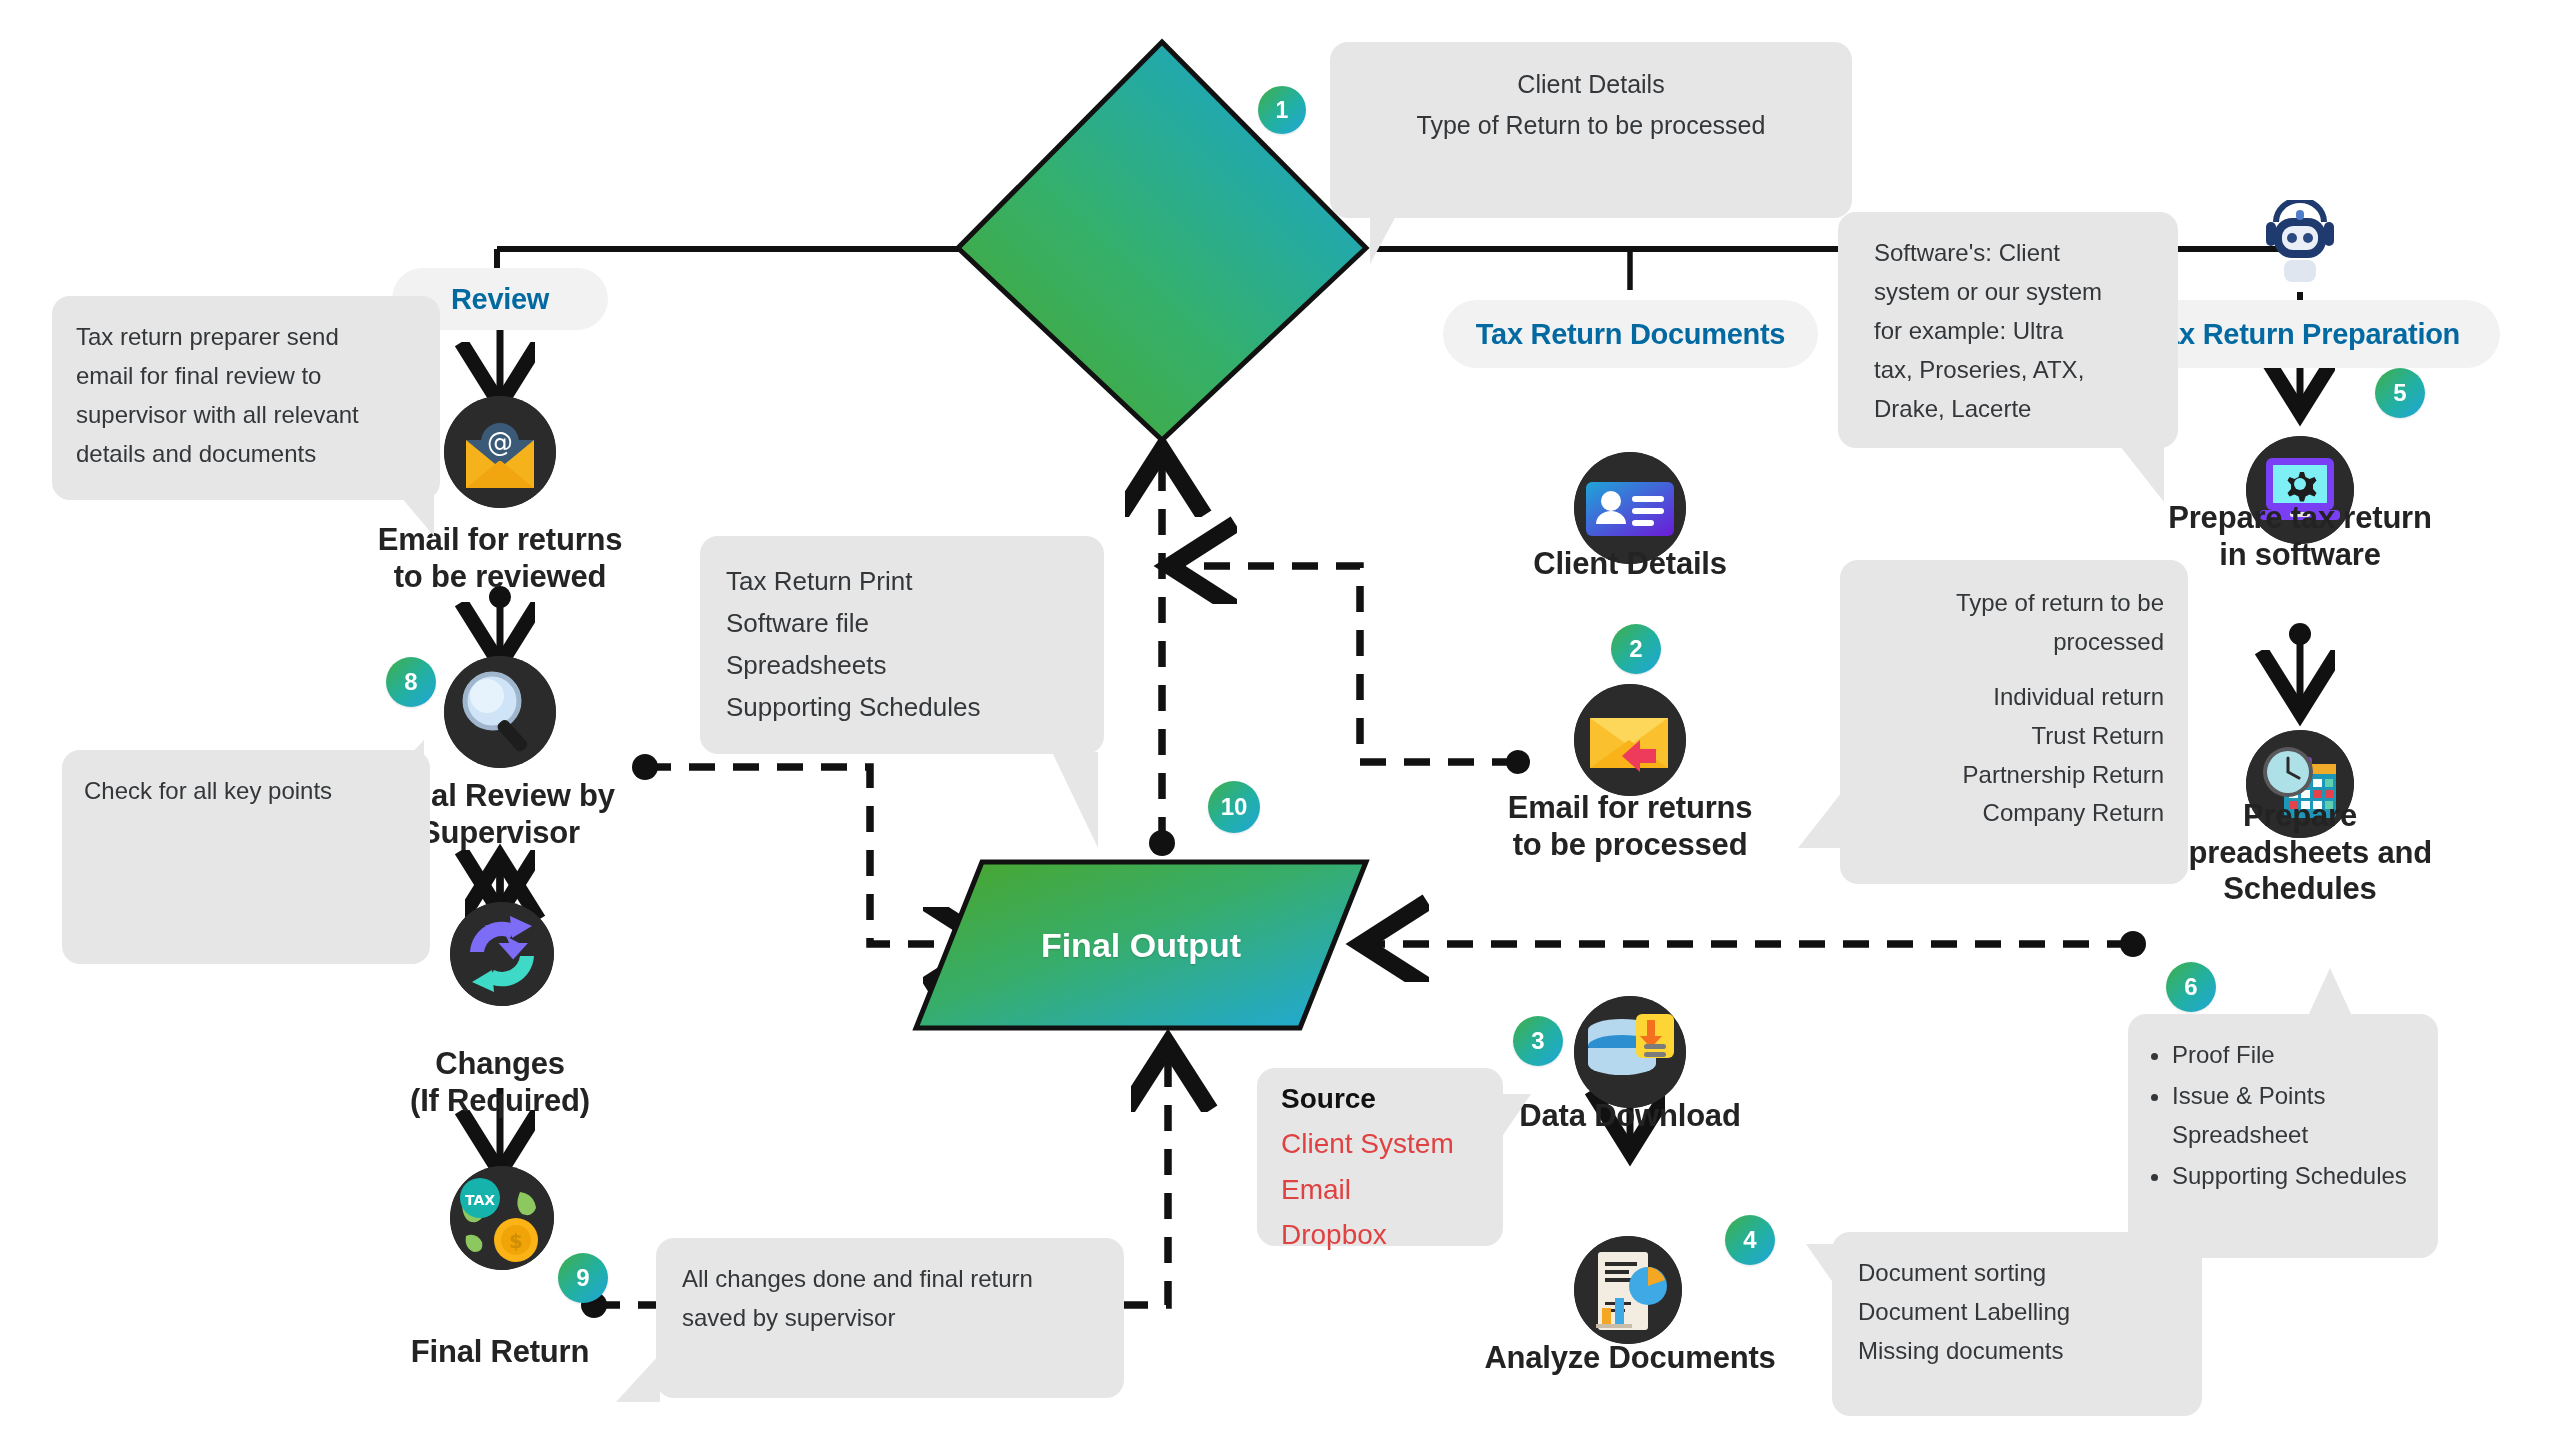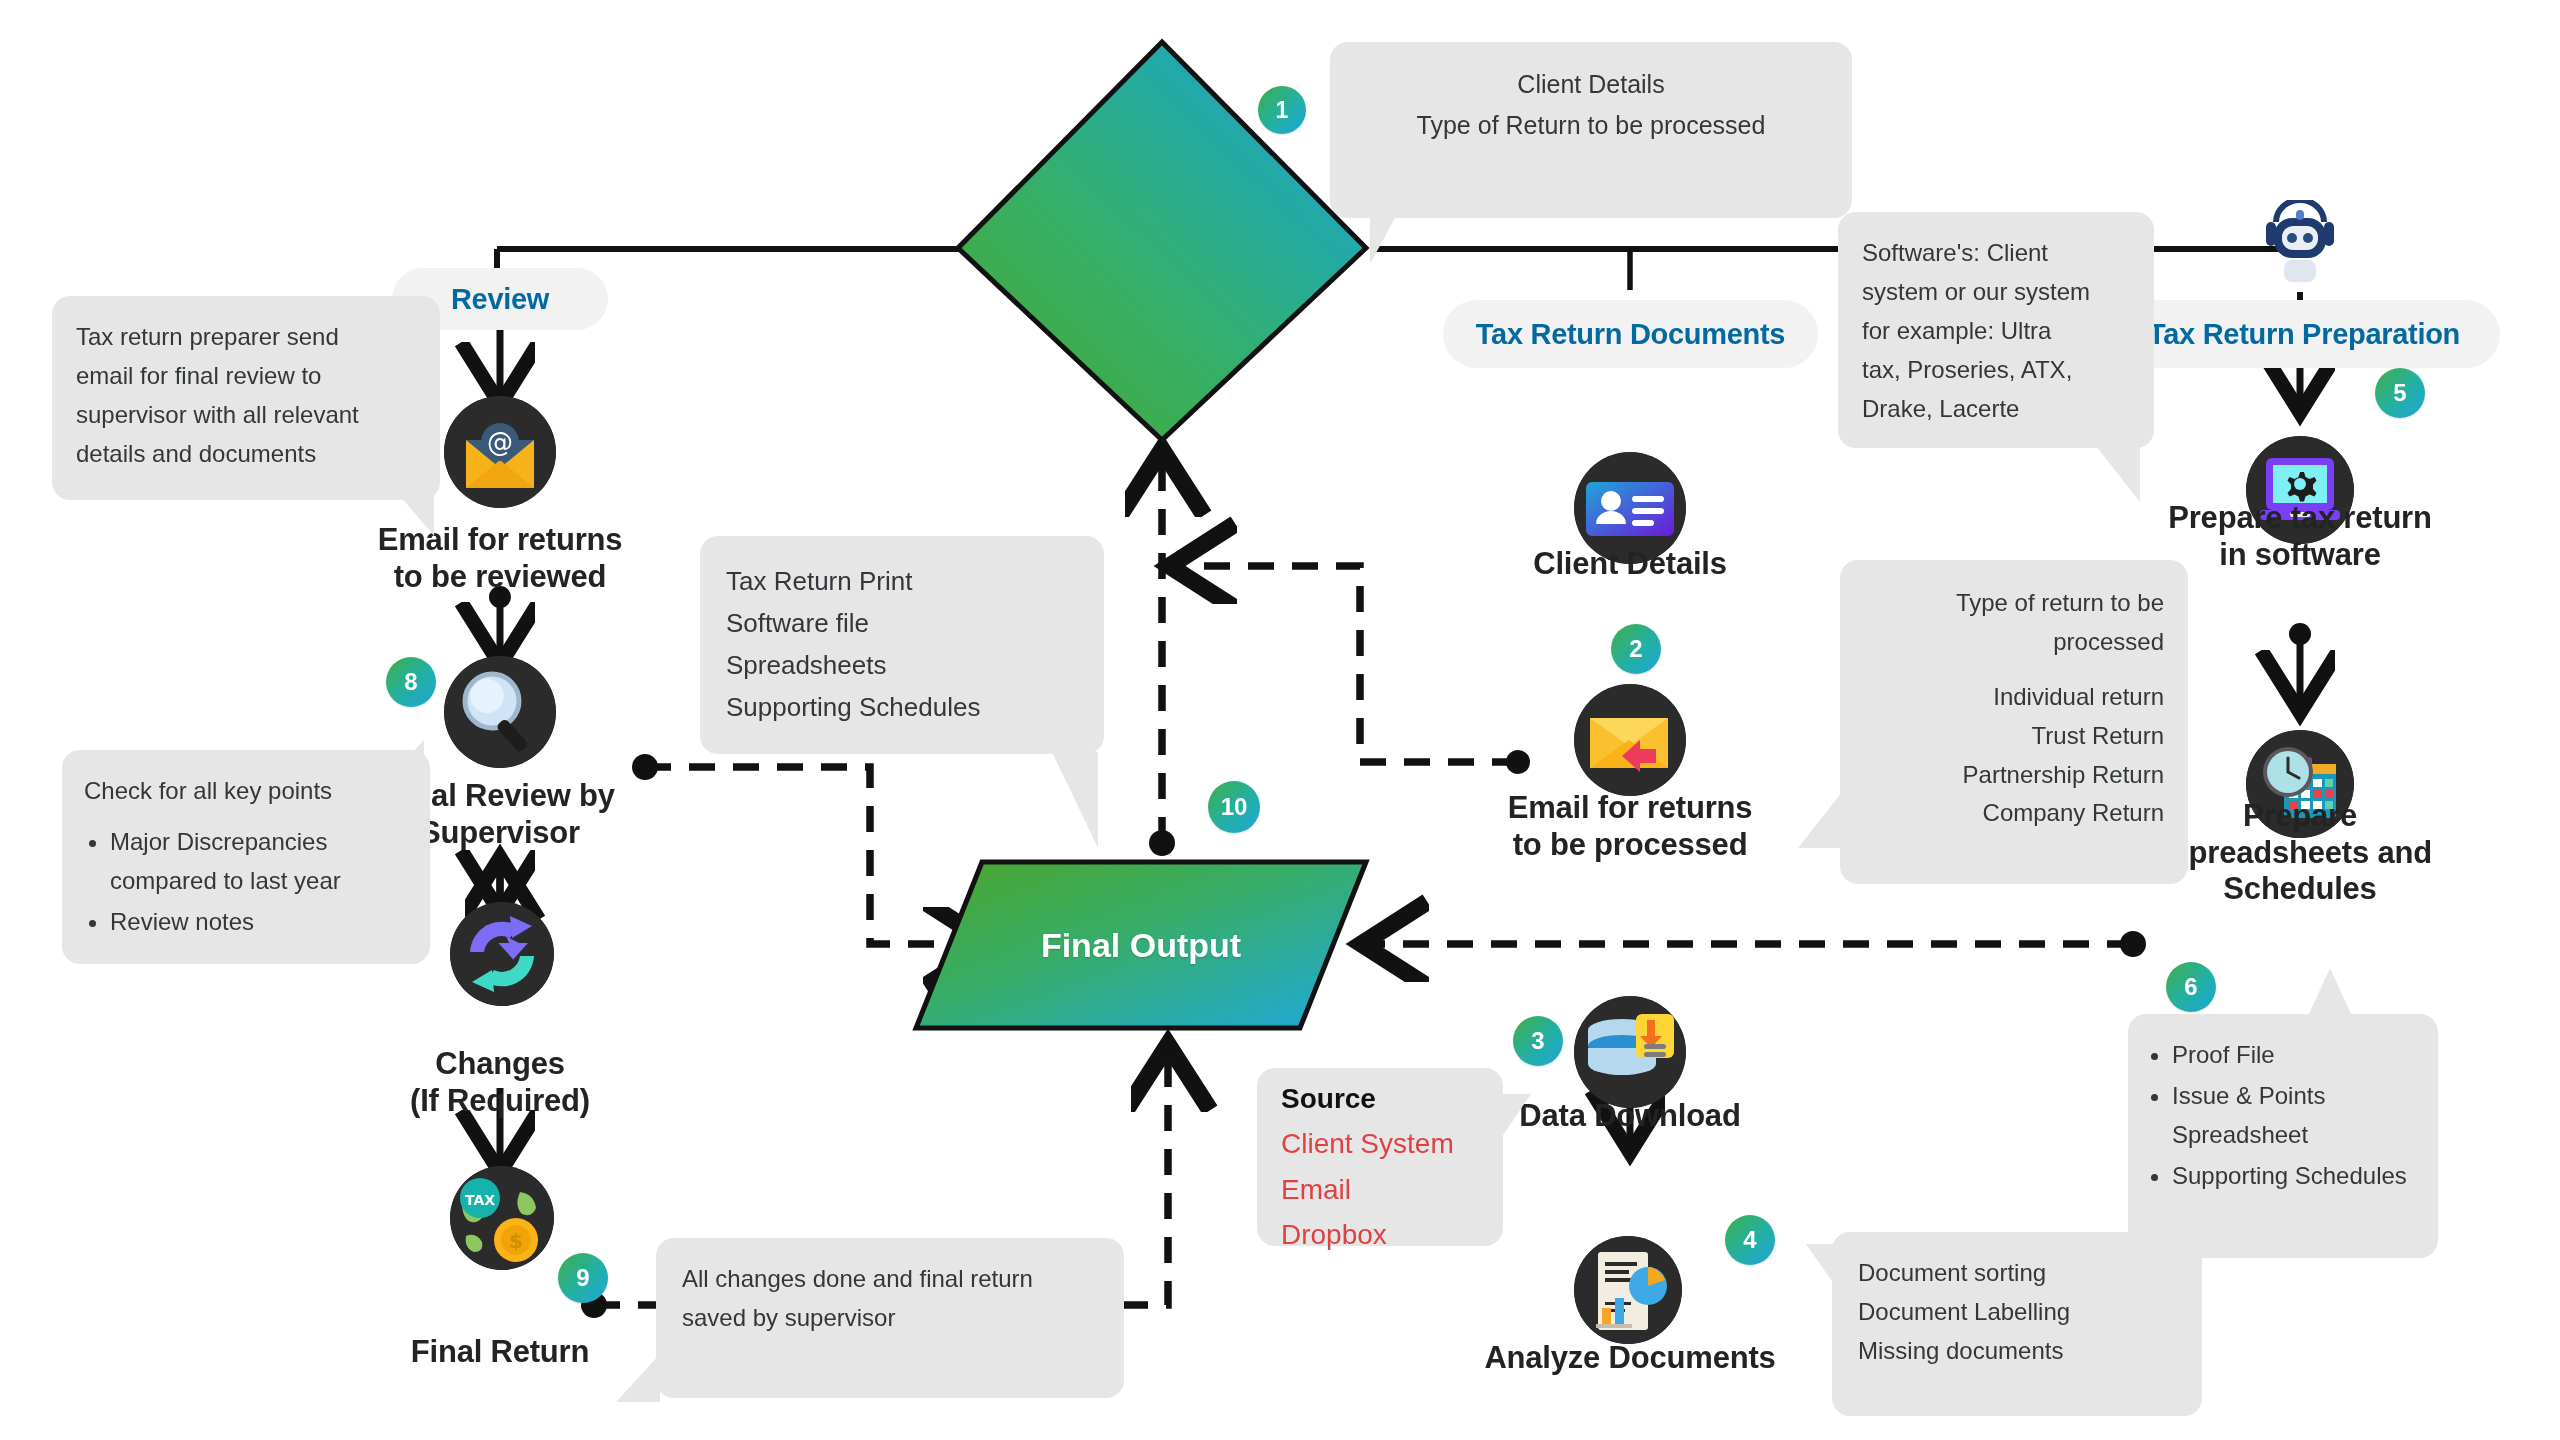--- a/index.html
+++ b/index.html
@@ -371,21 +371,21 @@
     <div>Spreadsheets and</div>
     <div>Schedules</div>
   </div>
 
   <div class="callout" style="left:1330px;top:42px;width:470px;height:132px;padding:22px 26px;font-size:25px;text-align:center;">
     <div>Client Details</div>
     <div>Type of Return to be processed</div>
     <div class="tail" style="left:40px;bottom:-46px;border-left:26px solid #e6e6e6;border-bottom:48px solid transparent;"></div>
   </div>
 
-  <div class="callout" style="left:1838px;top:212px;width:268px;height:192px;padding:22px 24px;font-size:24px;">
+  <div class="callout" style="left:1838px;top:212px;width:268px;height:192px;padding:22px 36px;font-size:24px;">
     <div>Software's: Client</div>
     <div>system or our system</div>
     <div>for example: Ultra</div>
     <div>tax, Proseries, ATX,</div>
     <div>Drake, Lacerte</div>
     <div class="tail" style="right:14px;bottom:-54px;border-right:44px solid #e6e6e6;border-bottom:56px solid transparent;"></div>
   </div>
 
   <div class="callout" style="left:52px;top:296px;width:340px;height:160px;padding:22px 24px;font-size:24px;">
     <div>Tax return preparer send</div>
@@ -398,24 +398,20 @@
   <div class="callout" style="left:700px;top:492px;width:352px;height:170px;padding:24px 26px;font-size:26px;margin-top:44px;">
     <div>Tax Return Print</div>
     <div>Software file</div>
     <div>Spreadsheets</div>
     <div>Supporting Schedules</div>
     <div class="tail" style="right:6px;bottom:-94px;border-right:46px solid #e6e6e6;border-bottom:96px solid transparent;"></div>
   </div>
 
   <div class="callout" style="left:62px;top:750px;width:330px;height:170px;padding:22px 16px 22px 22px;font-size:24px;">
     <div style="margin-bottom:12px;">Check for all key points</div>
-    <ul>
-      <li>Major Discrepancies compared to last year</li>
-      <li>Review notes</li>
-    </ul>
     <div class="tail" style="right:6px;top:-10px;border-right:32px solid #e6e6e6;border-top:34px solid transparent;"></div>
   </div>
 
   <div class="callout" style="left:1840px;top:560px;width:300px;height:276px;padding:24px 24px;font-size:24px;text-align:right;">
     <div>Type of return to be</div>
     <div style="margin-bottom:16px;">processed</div>
     <div>Individual return</div>
     <div>Trust Return</div>
     <div>Partnership Return</div>
     <div>Company Return</div>

